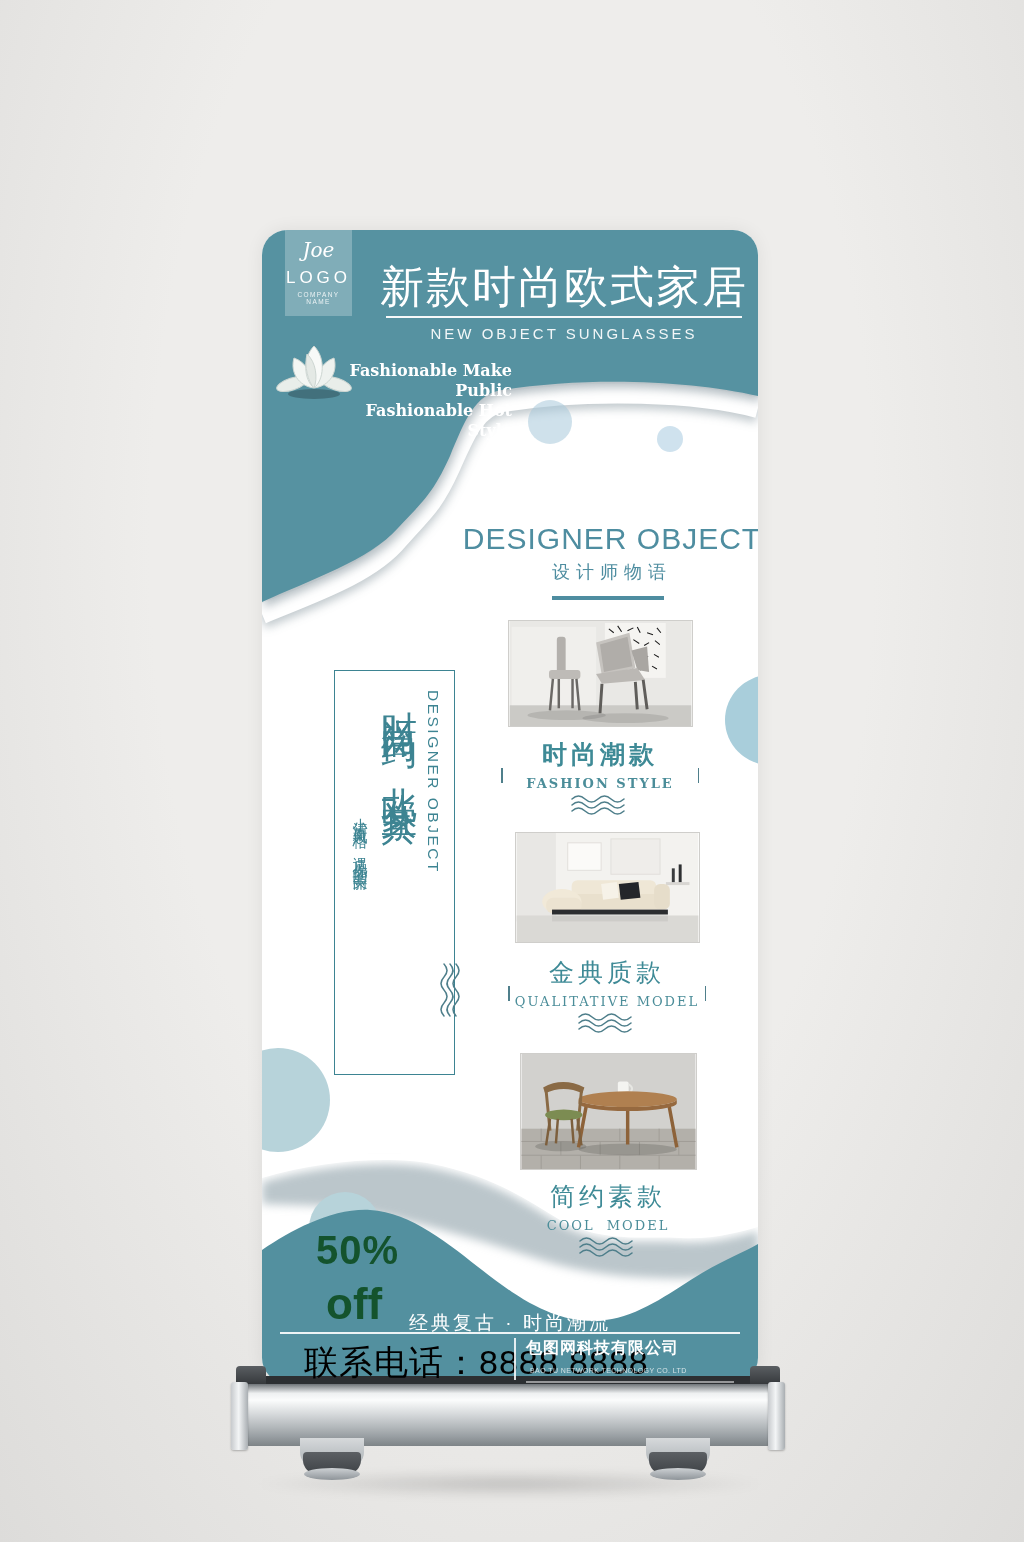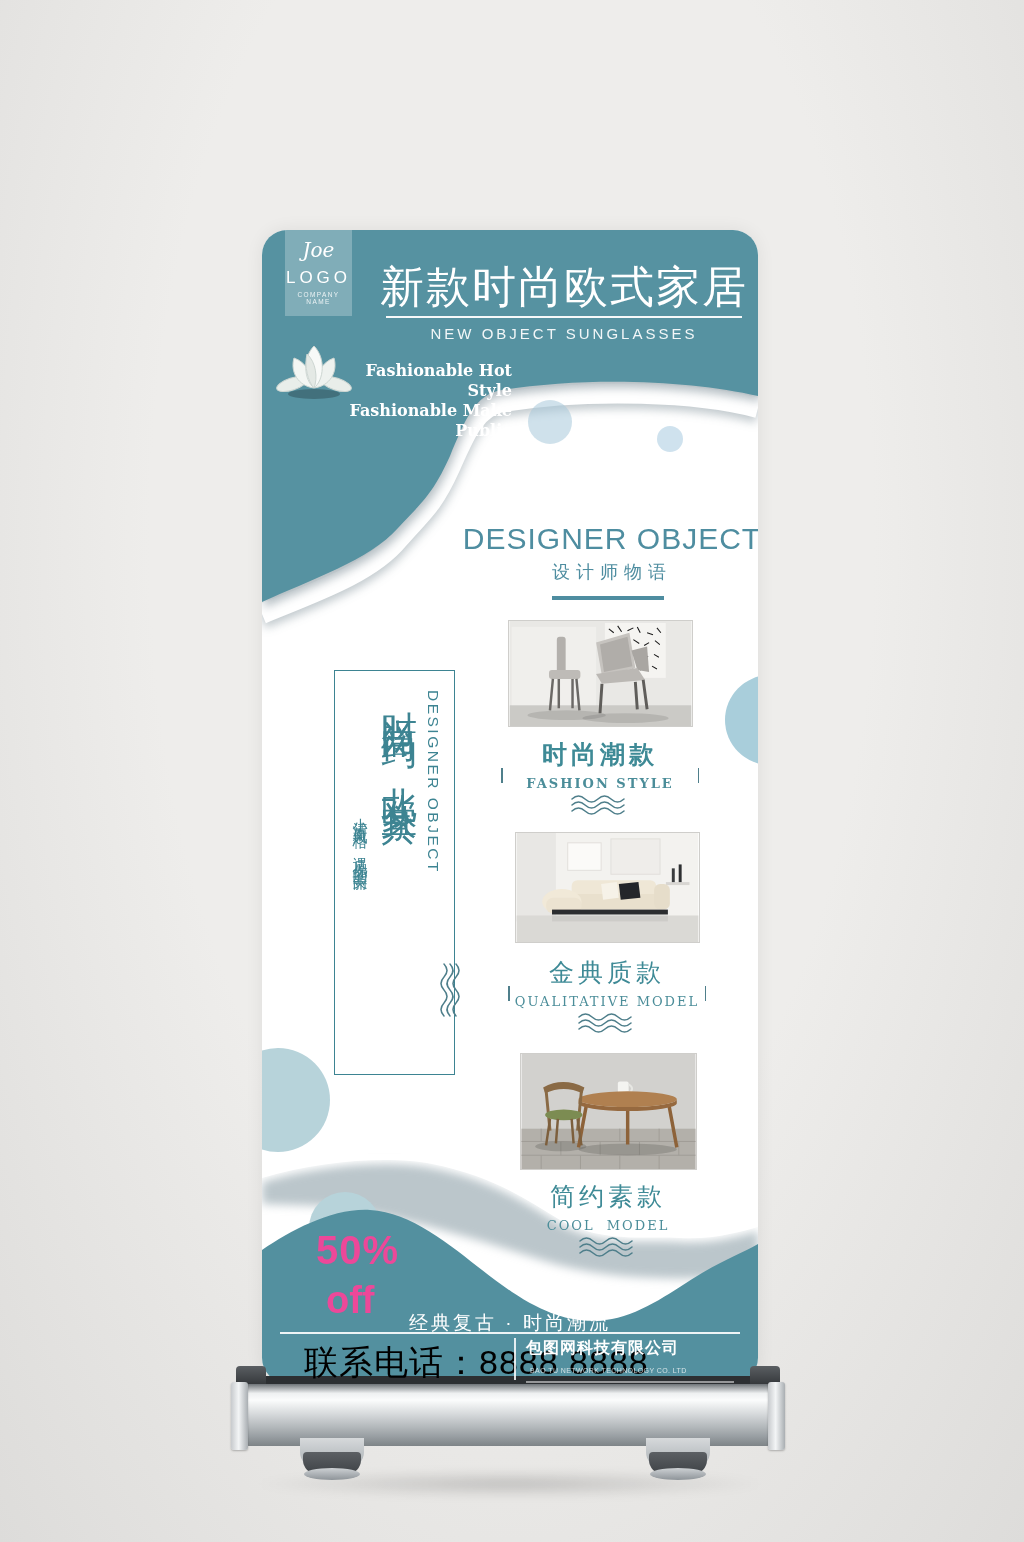--- a/index.html
+++ b/index.html
@@ -53,23 +53,23 @@
         border:1.3px solid #3d8492;box-sizing:border-box;}
   .v-main{position:absolute;left:112px;top:452px;writing-mode:vertical-lr;text-orientation:upright;
           font-size:36px;letter-spacing:8px;color:#3d8492;}
   .v-side{position:absolute;left:162px;top:460px;writing-mode:vertical-rl;
           font-size:15.5px;letter-spacing:2.5px;color:#3d8492;}
   .v-sub{position:absolute;left:88px;top:576px;writing-mode:vertical-lr;text-orientation:upright;
          font-size:15px;letter-spacing:4px;color:#3d8492;}
   .v-waves{position:absolute;left:157px;top:752px;transform:rotate(90deg);}
 
   
-  .promo{position:absolute;left:54px;top:998px;color:#ec4899;font-weight:bold;}
+  .promo{position:absolute;left:54px;top:998px;color:#14532d;font-weight:bold;}
   .promo-pc{font-size:40px;letter-spacing:1px;}
-  .promo-off{font-size:38px;margin:6px 0 0 10px;}
+  .promo-off{font-size:44px;margin:6px 0 0 10px;}
   .tagline{position:absolute;left:0;top:1080px;width:100%;text-align:center;
            color:#fff;font-size:19px;letter-spacing:3px;}
   .foot-line{position:absolute;left:18px;right:18px;top:1102px;height:1.5px;background:rgba(255,255,255,.9);}
   .phone{position:absolute;left:14px;top:1110px;color:#000000;font-size:34px;letter-spacing:1px;white-space:nowrap;margin-left:28px;}
   .divider{position:absolute;left:252px;top:1108px;width:1.5px;height:42px;background:rgba(255,255,255,.85);}
   .company{position:absolute;left:264px;top:1108px;width:226px;color:#fff;}
   .company-zh{font-size:16px;font-weight:bold;letter-spacing:1px;display:inline-block;}
   .company-en{font-size:7px;opacity:.75;display:inline-block;margin-left:4px;letter-spacing:.4px;}
   .fineline{height:2.5px;background:rgba(255,255,255,.5);margin-top:4px;}
   .fineline.a{width:208px;}
@@ -137,22 +137,22 @@
       <g stroke="#cdd6d2" stroke-width="1">
         <ellipse cx="18" cy="48" rx="16" ry="6" fill="#e9eeea" transform="rotate(-18 18 48)"></ellipse>
         <ellipse cx="62" cy="48" rx="16" ry="6" fill="#e9eeea" transform="rotate(18 62 48)"></ellipse>
         <path d="M40,52 C24,50 16,36 20,22 C32,26 38,38 40,52 Z" fill="#f3f6f3"></path>
         <path d="M40,52 C56,50 64,36 60,22 C48,26 42,38 40,52 Z" fill="#eef2ef"></path>
         <path d="M40,52 C30,44 28,22 40,10 C52,22 50,44 40,52 Z" fill="#f8faf8"></path>
         <path d="M40,52 C34,46 30,30 33,18 C42,26 44,42 40,52 Z" fill="#e4e9e5"></path>
       </g>
     </svg>
     <div class="slogan z2">
+      <div>Fashionable Make Public</div>
       <div>Fashionable Hot Style</div>
-      <div>Fashionable Make Public</div>
     </div>
 
     <div class="sec z2">
       <div class="sec-en">DESIGNER OBJECT</div>
       <div class="sec-zh">设计师物语</div>
     </div>
     <div class="sec-line z2 abs"></div>
 
     <svg class="pimg z2" style="left:246px;top:390px;" width="185" height="107" viewBox="0 0 185 107">
       <rect width="185" height="107" fill="#dddcd9"></rect>

